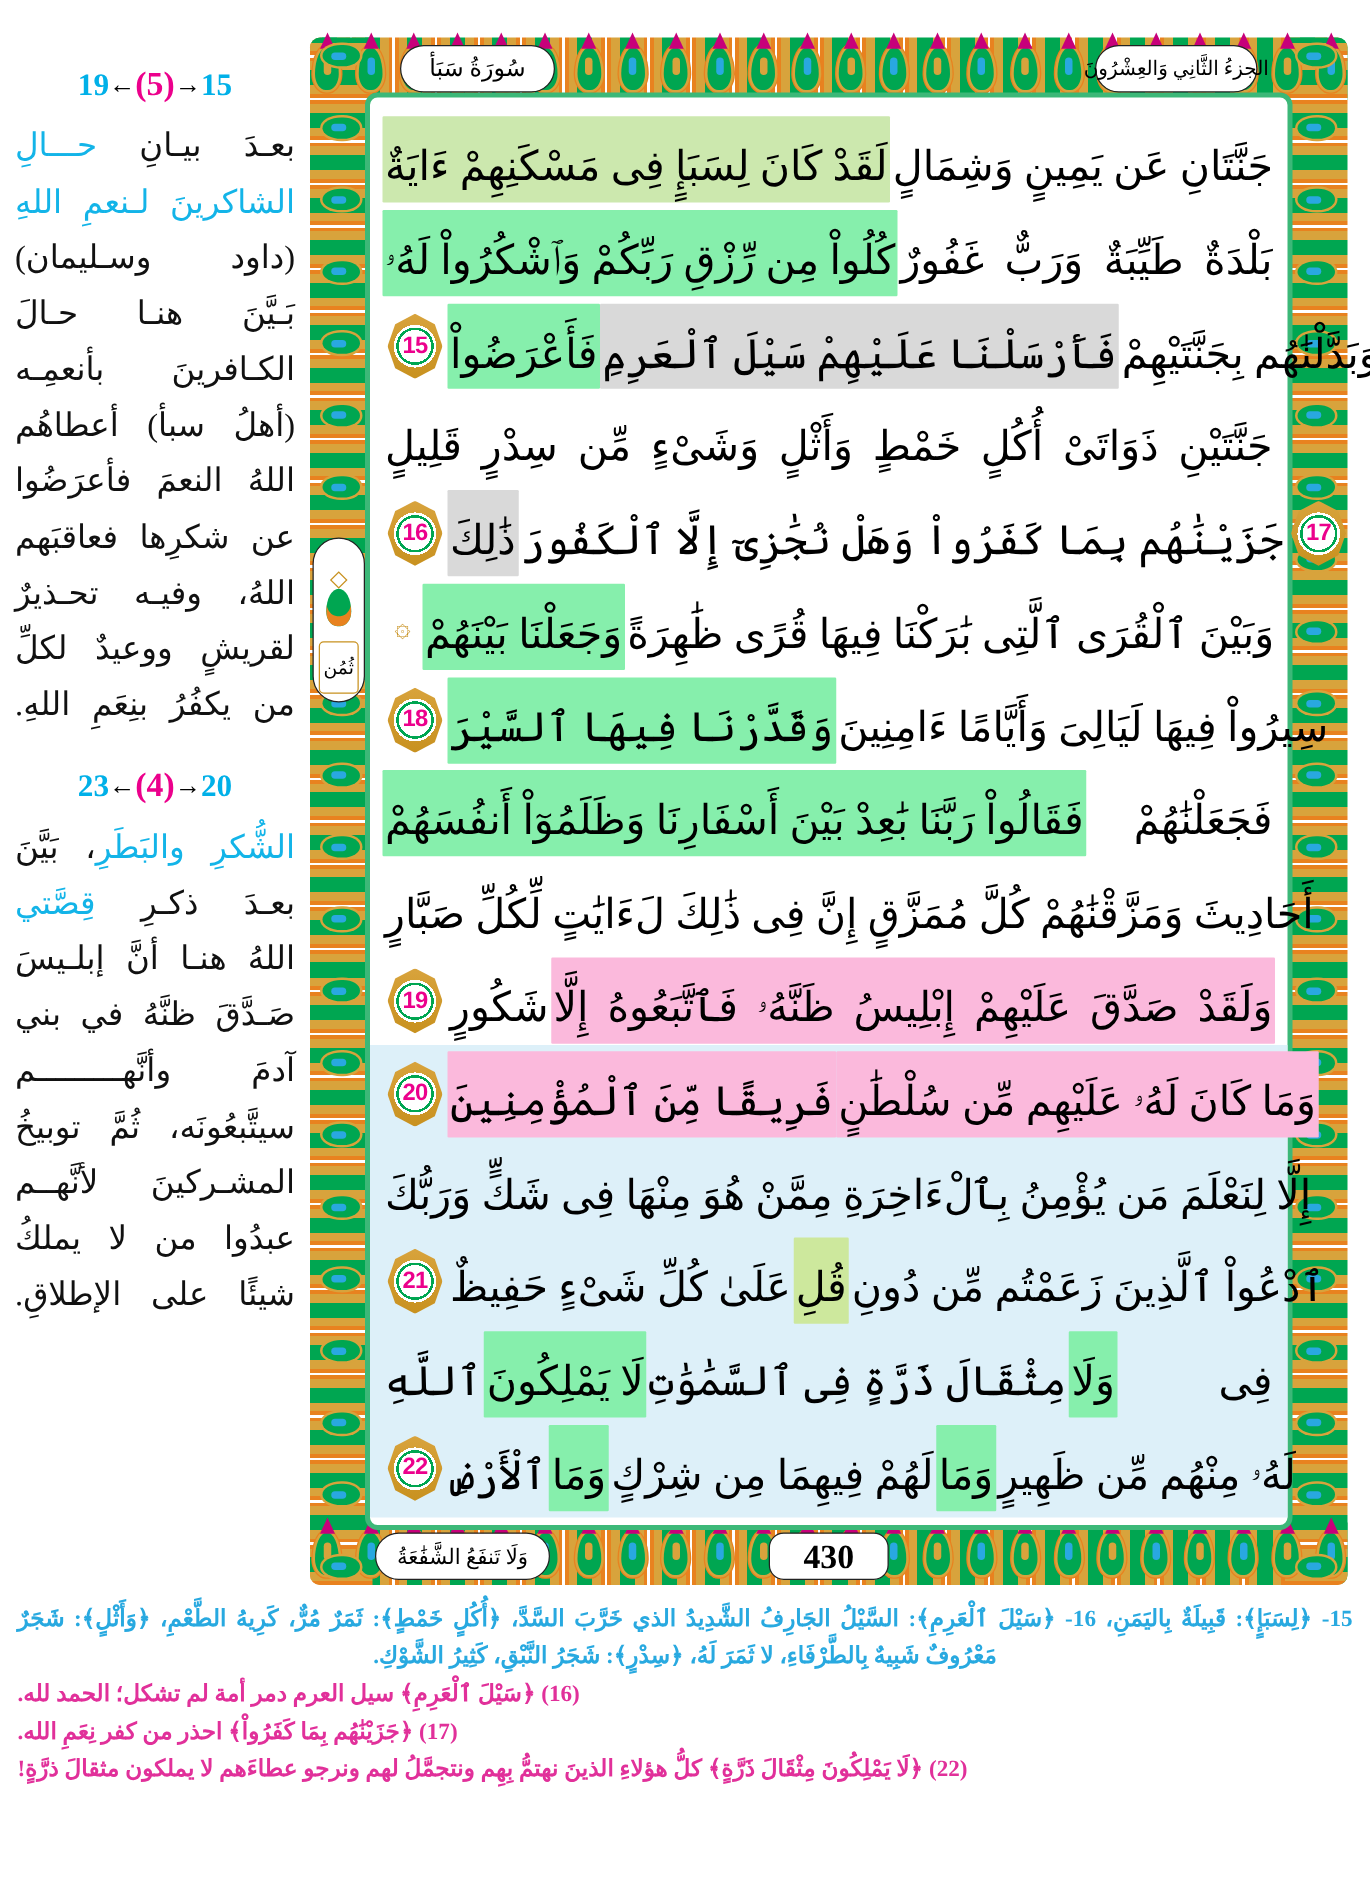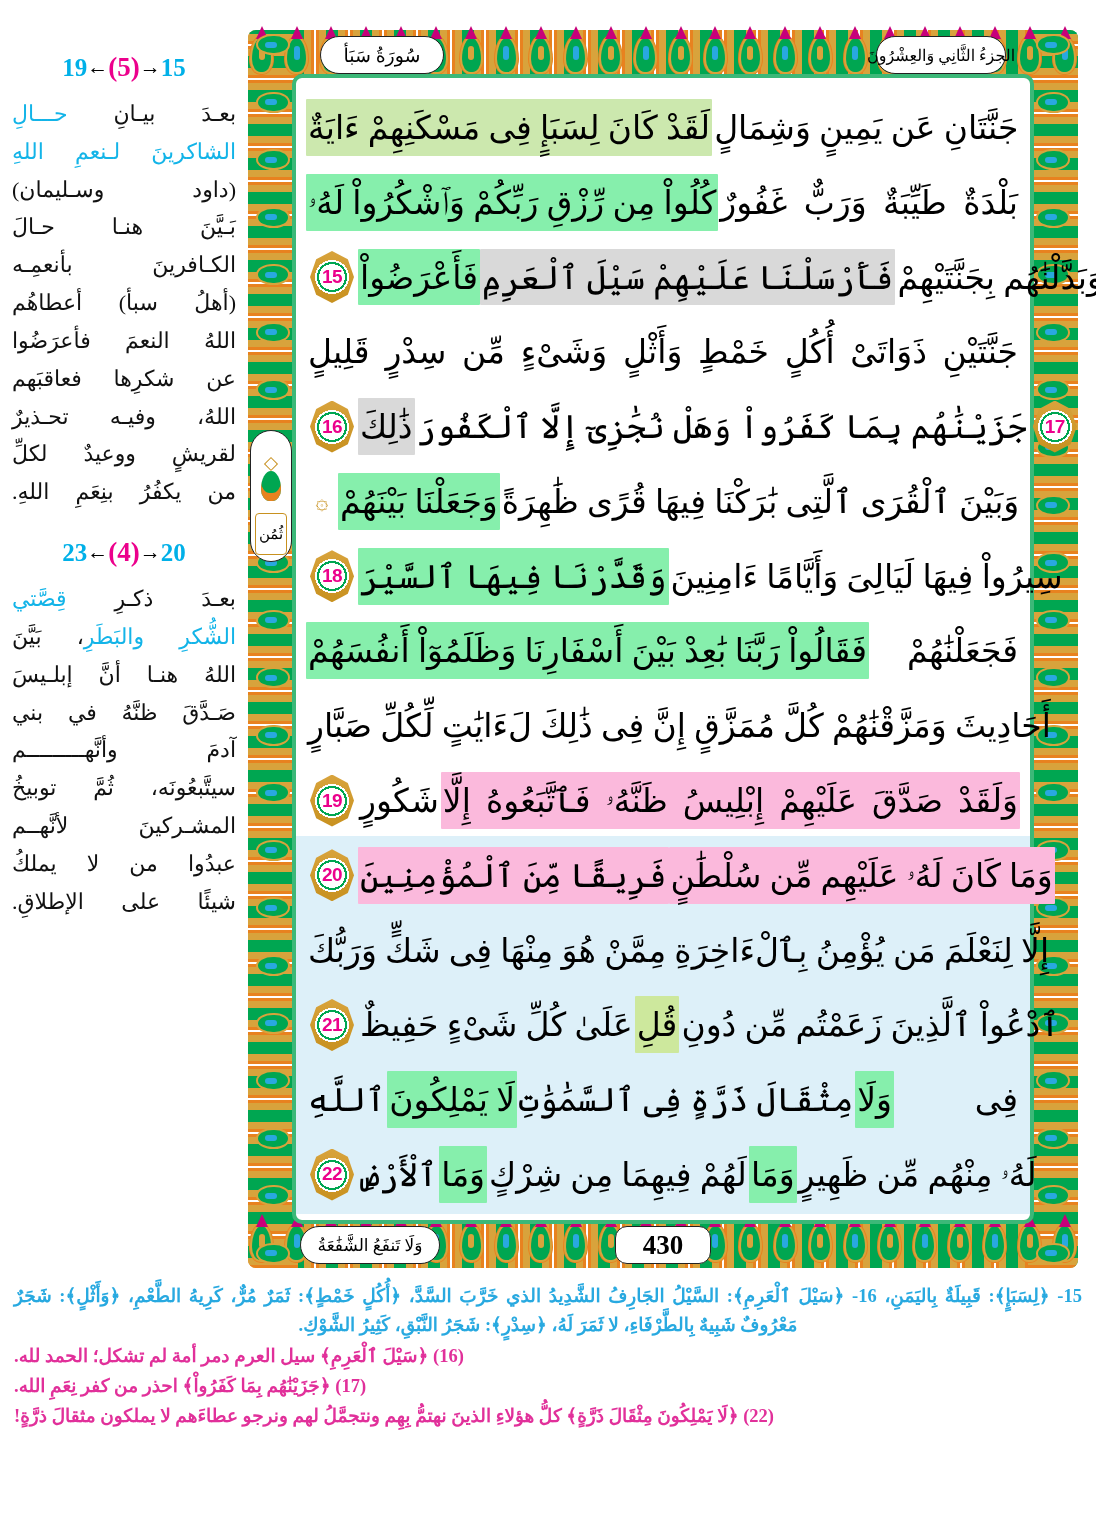--- a/index.html
+++ b/index.html
@@ -41,21 +41,21 @@
     direction: ltr;
     margin: 4px 0 12px 0;
     white-space: nowrap;
     font-family: "Liberation Serif", serif;
   }
   .ayah-range .num { color: #00b0e8; }
   .ayah-range .grp { color: #ec008c; font-size: 27px; }
   .ayah-range .arrow { color: #000; font-size: 21px; position: relative; top:-2px;}
 
   .side-text {
-    font-size: 22px;
+    font-size: 26px;
     line-height: 1.72;
     color: #111111;
     text-align: justify;
     text-align-last: justify;
     word-spacing: 1px;
     padding: 0 4px;
     direction: rtl;
   }
   .side-text .hl { color: #13b4e8; }
 
@@ -289,21 +289,21 @@
     direction: rtl;
     font-size: 33px;
     line-height: 1.06;
     color: #000;
     white-space: nowrap;
     letter-spacing: -0.5px;
     height: 78px;
     font-family: "Liberation Serif", "DejaVu Serif", serif;
   }
   .qline .seg {
-    padding: 12px 2px 10px 2px;
+    padding: 24px 2px 10px 2px;
     border-radius: 1px;
   }
   .qline .seg.stretch { flex: 1 1 auto; text-align: justify; text-align-last: justify; }
 
   
   .hl-green { background: #cce8ae; }
   .hl-yellow { background: #86efac; }
   .hl-gray { background: #d9d9d9; }
   .hl-pink { background: #fbb9dc; }
   .hl-limegreen { background: #cde89d; font-family: Liberation Serif, serif; }
@@ -399,22 +399,22 @@
           <div><span>عن شكرِها فعاقبَهم</span></div>
           <div><span>اللهُ، وفيـه تحـذيرٌ</span></div>
           <div><span>لقريشٍ ووعيدٌ لكلِّ</span></div>
           <div><span>من يكفُرُ بنِعَمِ اللهِ.</span></div>
         </div>
       </div>
       <div class="side-gap"></div>
       <div class="side-block">
         <div class="ayah-range"><span class="num">23</span><span class="arrow">←</span><span class="grp">(4)</span><span class="arrow">→</span><span class="num">20</span></div>
         <div class="side-text">
+          <div><span class="hl">الشُّكرِ والبَطَرِ</span><span>، بَيَّنَ</span></div>
           <div><span>بعـدَ ذكـرِ </span><span class="hl">قِصَّتي</span></div>
-          <div><span class="hl">الشُّكرِ والبَطَرِ</span><span>، بَيَّنَ</span></div>
           <div><span>اللهُ هنـا أنَّ إبلـيسَ</span></div>
           <div><span>صَـدَّقَ ظنَّهُ في بني</span></div>
           <div><span>آدمَ وأنَّهـــــــــم</span></div>
           <div><span>سيتَّبعُونَه، ثُمَّ توبيخُ</span></div>
           <div><span>المشـركينَ لأنَّهــم</span></div>
           <div><span>عبدُوا من لا يملكُ</span></div>
           <div><span>شيئًا على الإطلاقِ.</span></div>
         </div>
       </div>
     </div>

